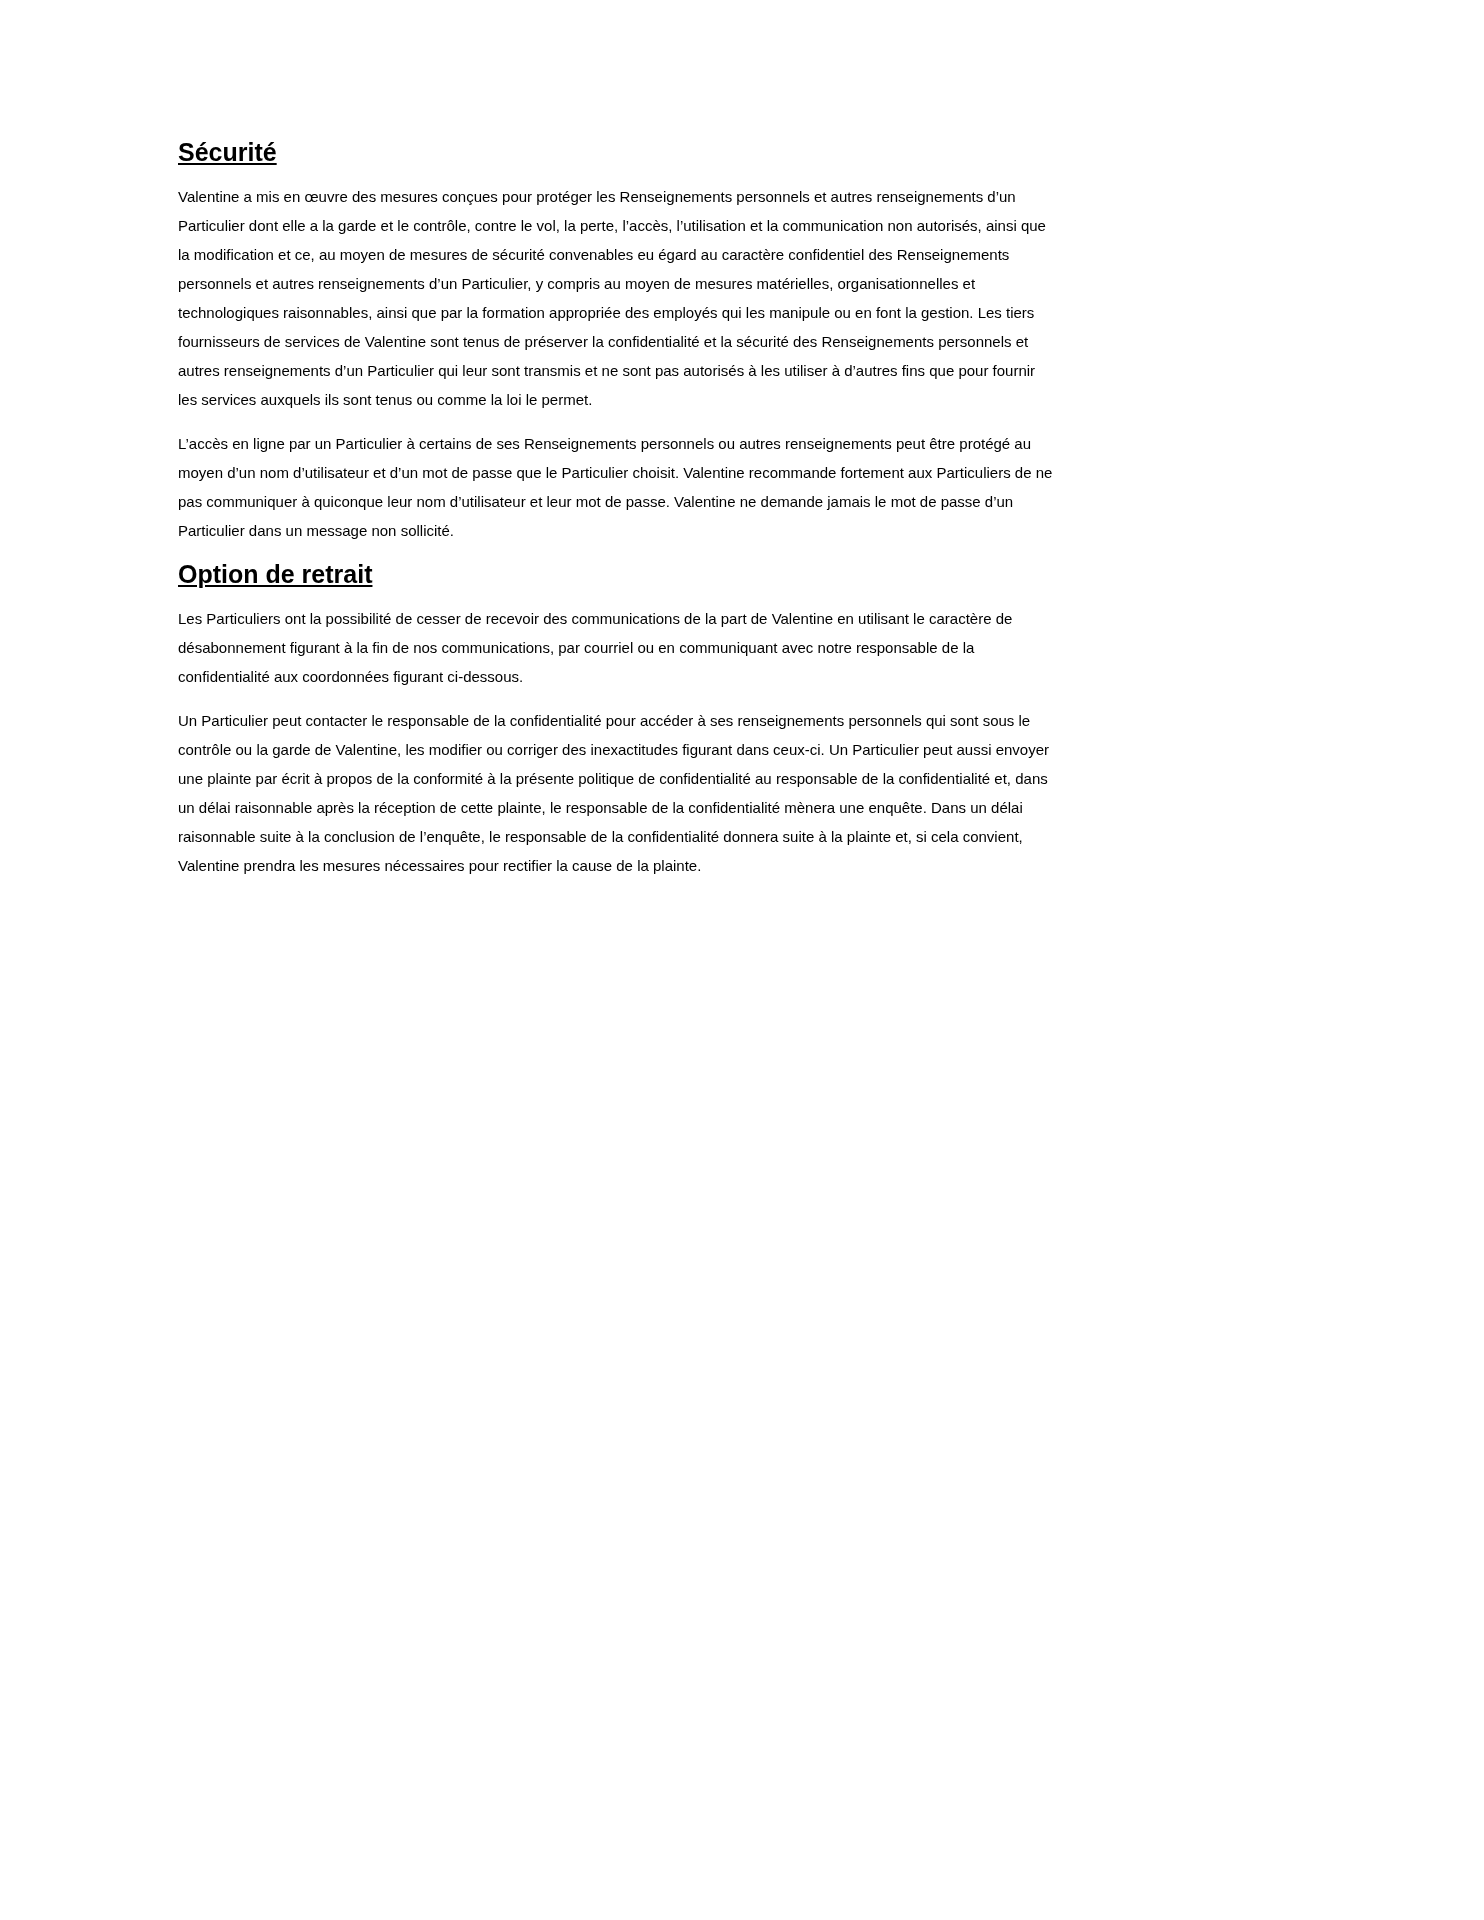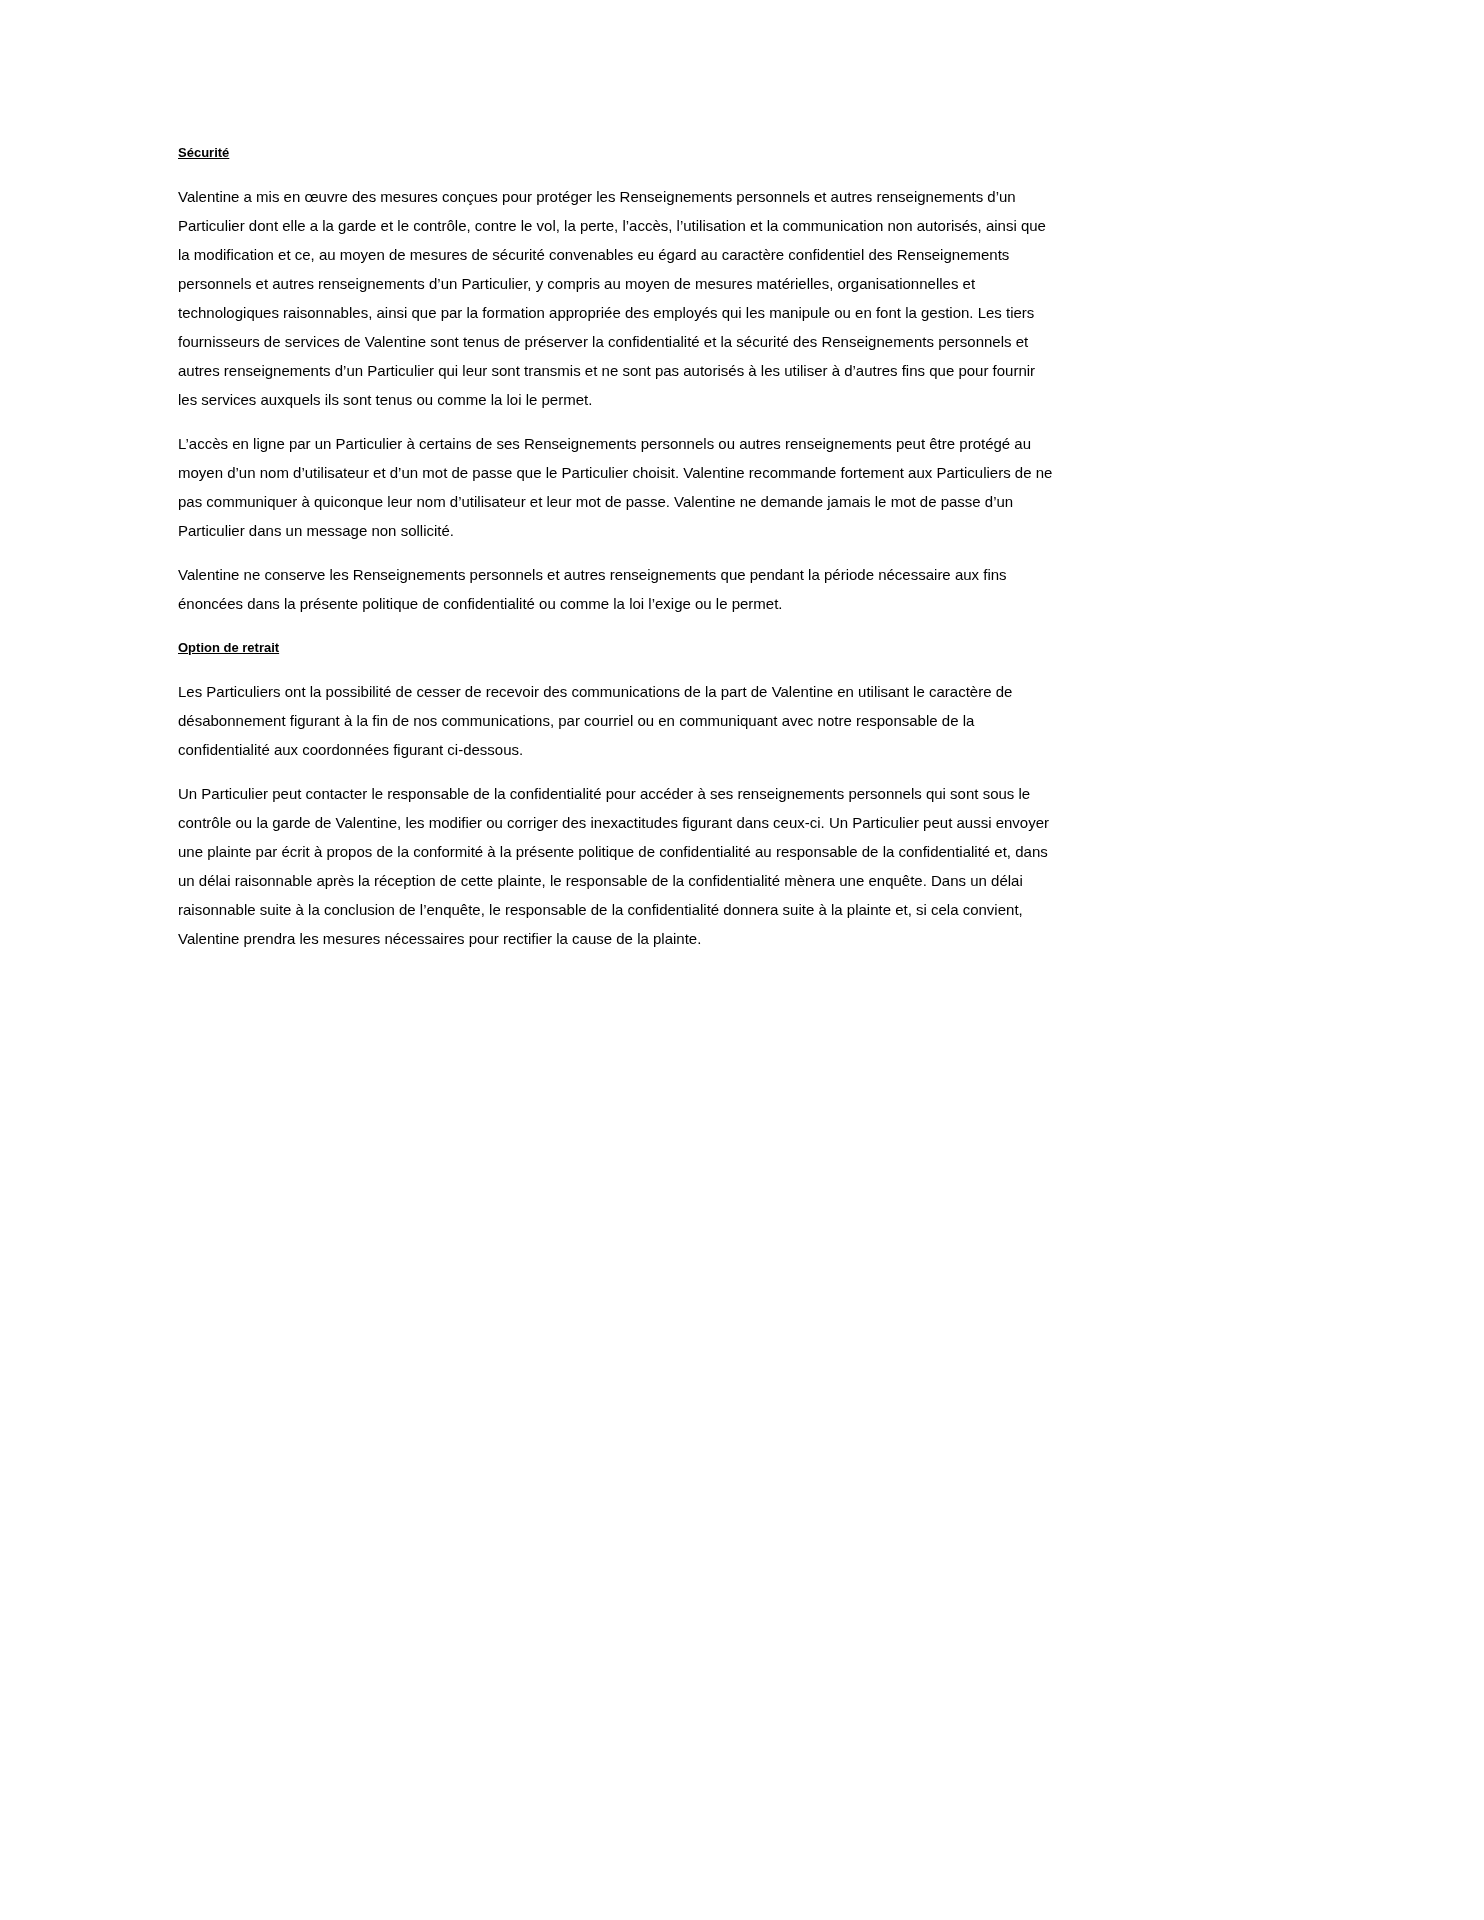--- a/index.html
+++ b/index.html
@@ -19,21 +19,21 @@
     width: 1484px;
     height: 1920px;
     padding: 138px 0 0 178px;
     background: #ffffff;
     overflow: hidden;
   }
   .content {
     width: 878px;
   }
   .heading {
-    font-size: 13px;
+    font-size: 25px;
     line-height: 29px;
     font-weight: bold;
     text-decoration: underline;
     margin: 0 0 15px 0;
     padding: 0;
   }
   .para {
     font-size: 15px;
     line-height: 29px;
     margin: 0 0 15px 0;
@@ -43,21 +43,20 @@
 </head>
 <body>
 
 <div class="page">
   <div class="content">
 
     <section>
       <h2 class="heading">Sécurité</h2>
       <p class="para">Valentine a mis en œuvre des mesures conçues pour protéger les Renseignements personnels et autres renseignements d’un Particulier dont elle a la garde et le contrôle, contre le vol, la perte, l’accès, l’utilisation et la communication non autorisés, ainsi que la modification et ce, au moyen de mesures de sécurité convenables eu égard au caractère confidentiel des Renseignements personnels et autres renseignements d’un Particulier, y compris au moyen de mesures matérielles, organisationnelles et technologiques raisonnables, ainsi que par la formation appropriée des employés qui les manipule ou en font la gestion. Les tiers fournisseurs de services de Valentine sont tenus de préserver la confidentialité et la sécurité des Renseignements personnels et autres renseignements d’un Particulier qui leur sont transmis et ne sont pas autorisés à les utiliser à d’autres fins que pour fournir les services auxquels ils sont tenus ou comme la loi le permet.</p>
       <p class="para">L’accès en ligne par un Particulier à certains de ses Renseignements personnels ou autres renseignements peut être protégé au moyen d’un nom d’utilisateur et d’un mot de passe que le Particulier choisit. Valentine recommande fortement aux Particuliers de ne pas communiquer à quiconque leur nom d’utilisateur et leur mot de passe. Valentine ne demande jamais le mot de passe d’un Particulier dans un message non sollicité.</p>
-      <p class="para">Valentine ne conserve les Renseignements personnels et autres renseignements que pendant la période nécessaire aux fins énoncées dans la présente politique de confidentialité ou comme la loi l’exige ou le permet.</p>
     </section>
 
     <section>
       <h2 class="heading">Option de retrait</h2>
       <p class="para">Les Particuliers ont la possibilité de cesser de recevoir des communications de la part de Valentine en utilisant le caractère de désabonnement figurant à la fin de nos communications, par courriel ou en communiquant avec notre responsable de la confidentialité aux coordonnées figurant ci-dessous.</p>
     </section>
 
     <section>
       <p class="para">Un Particulier peut contacter le responsable de la confidentialité pour accéder à ses renseignements personnels qui sont sous le contrôle ou la garde de Valentine, les modifier ou corriger des inexactitudes figurant dans ceux-ci. Un Particulier peut aussi envoyer une plainte par écrit à propos de la conformité à la présente politique de confidentialité au responsable de la confidentialité et, dans un délai raisonnable après la réception de cette plainte, le responsable de la confidentialité mènera une enquête. Dans un délai raisonnable suite à la conclusion de l’enquête, le responsable de la confidentialité donnera suite à la plainte et, si cela convient, Valentine prendra les mesures nécessaires pour rectifier la cause de la plainte.</p>
     </section>

